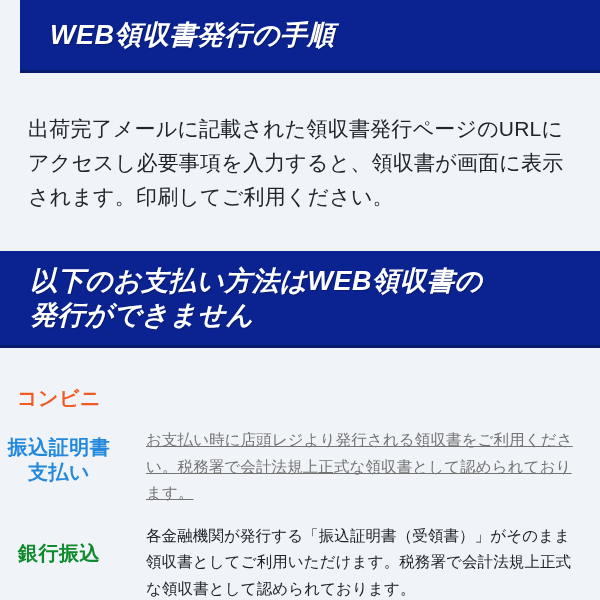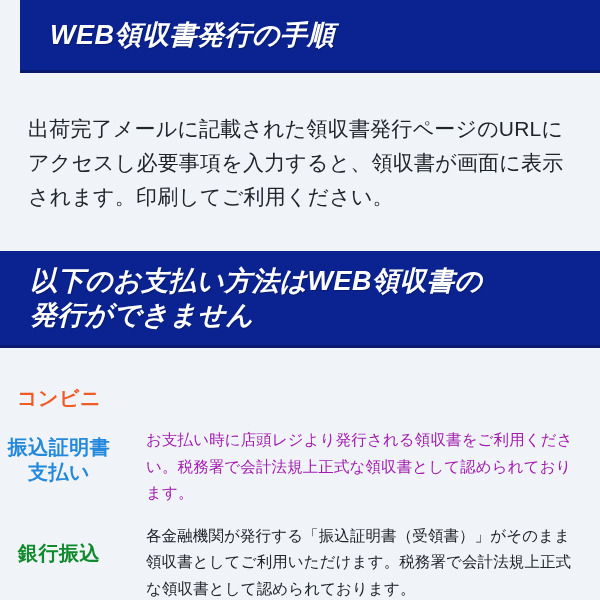--- a/index.html
+++ b/index.html
@@ -125,21 +125,21 @@
 
   <div class="methods">
 
     <div class="method-row">
       <div class="method-label" style="color: rgb(240, 90, 36);">コンビニ</div>
     </div>
 
     <div class="method-row">
       <div class="method-label align-mid" style="color: rgb(36, 137, 220);">振込証明書
 支払い</div>
-      <div class="method-desc" style="color: #a21caf;">お支払い時に店頭レジより発行される領収書をご利用ください。税務署で会計法規上正式な領収書として認められております。</div>
+      <div class="method-desc" style="color: #737373; text-decoration: underline;">お支払い時に店頭レジより発行される領収書をご利用ください。税務署で会計法規上正式な領収書として認められております。</div>
     </div>
 
     <div class="method-row">
       <div class="method-label" style="color: rgb(15, 138, 44);">銀行振込</div>
       <div class="method-desc" style="color: rgb(32, 36, 43);">各金融機関が発行する「振込証明書（受領書）」がそのまま領収書としてご利用いただけます。税務署で会計法規上正式な領収書として認められております。</div>
     </div>
 
   </div>
 
 </div>

